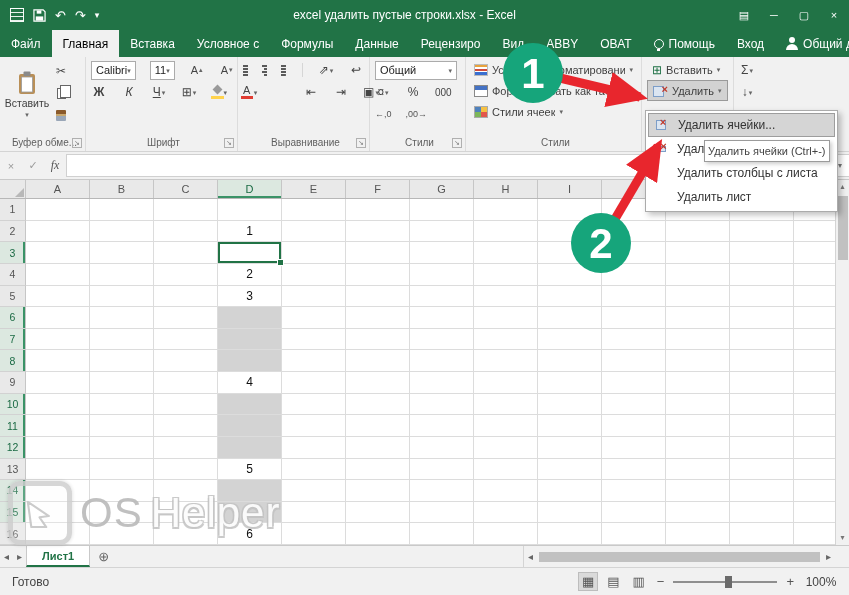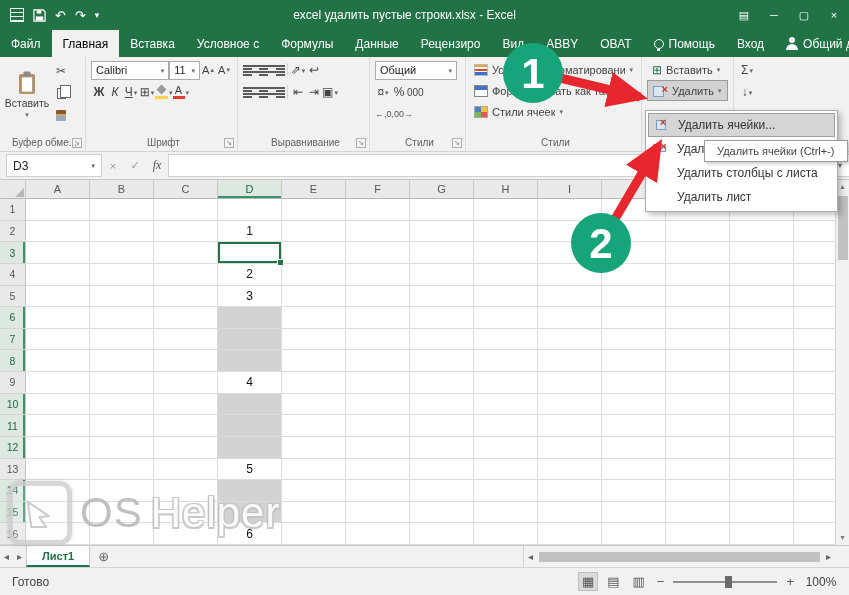--- a/index.html
+++ b/index.html
@@ -29,21 +29,21 @@
   .bulb::after{content:"";position:absolute;left:2px;top:9px;width:3px;height:2px;background:#fff}
   .person{position:relative;width:12px;height:13px;display:inline-block}
   .person::before{content:"";position:absolute;left:3px;top:0;width:6px;height:6px;border-radius:50%;background:#fff}
   .person::after{content:"";position:absolute;left:0;top:7px;width:12px;height:6px;border-radius:6px 6px 0 0;background:#fff}
 
   
   .ribbon{position:absolute;top:57px;left:0;right:0;height:95px;background:#f1f1f1;border-bottom:1px solid #d4d4d4;display:flex;color:#3f3f3f}
   .rgroup{position:relative;display:flex;flex-direction:column;padding:2px 5px 16px;border-right:1px solid #dcdcdc;flex:0 0 auto}
   .rgroup-label{position:absolute;bottom:3px;left:4px;right:0;text-align:center;font-size:10px;color:#5f5f5f;white-space:nowrap;overflow:hidden}
   .launcher{position:absolute;bottom:3px;right:3px;width:10px;height:10px;border:1px solid #b0b0b0;font-size:7px;line-height:8px;text-align:center;color:#777}
-  .rrow{display:flex;align-items:center;gap:0;height:22px}
+  .rrow{display:flex;align-items:center;gap:14px;height:22px}
   .rbtn{display:inline-flex;align-items:center;justify-content:center;min-width:16px;height:18px;font-size:12px;color:#444;gap:1px}
   .car{font-size:7px;color:#666;line-height:1}
   .rselect{display:flex;align-items:center;justify-content:space-between;background:#fff;border:1px solid #ababab;height:19px;padding:0 4px;font-size:11px;color:#222}
 
   .clip-row{display:flex;gap:4px}
   .paste-btn{width:44px;height:70px;display:flex;flex-direction:column;align-items:center;justify-content:center;gap:2px;font-size:10.5px}
   .mini-col{display:flex;flex-direction:column;justify-content:flex-start;gap:4px;padding-top:3px}
   .ic-copy{position:relative;width:9px;height:11px;border:1px solid #666;background:#fff}
   .ic-copy::after{content:"";position:absolute;left:2px;top:-4px;width:9px;height:11px;border:1px solid #666;background:#fff}
   .ic-painter{width:10px;height:11px;background:linear-gradient(#8a5a2b 0 4px,#c9a86e 4px 6px,#9aa7b8 6px 11px);border-radius:1px}
@@ -133,21 +133,21 @@
   .zoom-pct{width:36px;text-align:center}
 
   
   .ctxmenu{position:absolute;left:645px;top:110px;width:193px;background:#fff;border:1px solid #ababab;box-shadow:3px 3px 6px rgba(0,0,0,.25);padding:2px;z-index:30;font-size:12px;color:#333}
   .mitem{display:flex;align-items:center;height:24px;padding:0 6px 0 2px;gap:5px;white-space:nowrap}
   .mitem.hl{background:#d5d5d5;border:1px solid #9d9d9d}
   .mic{flex:0 0 22px;display:flex;align-items:center;justify-content:center;position:relative;height:100%}
   .mgrid{width:10px;height:10px;border:1px solid #7d9ec8;background:#dbe5f1;margin-right:-4px}
   .mrowbar{width:13px;height:6px;border:1px solid #7d9ec8;background:#dbe5f1;margin-right:-4px}
   .mx{color:#c0392b;font-weight:bold;font-size:11px;position:relative;left:-2px;top:-3px}
-  .tip{position:absolute;left:704px;top:140px;background:#fff;border:1px solid #9b9b9b;box-shadow:2px 2px 4px rgba(0,0,0,.2);padding:4px 12px;font-size:11px;color:#444;z-index:32;white-space:nowrap}
+  .tip{position:absolute;left:704px;top:140px;background:#fff;border:1px solid #9b9b9b;box-shadow:2px 2px 4px rgba(0,0,0,.2);padding:4px 3px;font-size:11px;color:#444;z-index:32;white-space:nowrap}
 
   
   .watermark{position:absolute;left:8px;top:481px;display:flex;align-items:center;gap:8px;z-index:20;pointer-events:none;opacity:.95}
   .wm-logo{width:64px;height:64px;border:5px solid rgba(205,205,205,.85);border-radius:12px;background:rgba(250,250,250,.2);display:flex;align-items:center;justify-content:center;box-shadow:0 0 4px rgba(0,0,0,.15)}
   .wm-os{font-size:42px;font-weight:normal;color:rgba(185,185,185,.95);letter-spacing:1px}
   .wm-helper{font-size:42px;font-weight:normal;color:rgba(255,255,255,.95);letter-spacing:1px;
     text-shadow:-1.5px -1.5px 0 rgba(195,195,195,.9),1.5px -1.5px 0 rgba(195,195,195,.9),-1.5px 1.5px 0 rgba(195,195,195,.9),1.5px 1.5px 0 rgba(195,195,195,.9)}
 
   
   .callouts{position:absolute;inset:0;z-index:40;pointer-events:none}
@@ -379,24 +379,20 @@
       <div class="rrow">
         <span class="rbtn">
             <span>◪</span>
             <span class="car">▾</span>
           </span>
       </div>
     </div>
   </section>
 
   <div class="fbar">
-    <div class="namebox">
-      <span>D3</span>
-      <span class="car">▾</span>
-    </div>
     <div class="fbtns">
       <span class="fbtn">×</span>
       <span class="fbtn">✓</span>
       <span class="fbtn fx">fx</span>
     </div>
     <div class="finput"></div>
     <div class="fexpand">▾</div>
   </div>
 
   <div class="grid">

